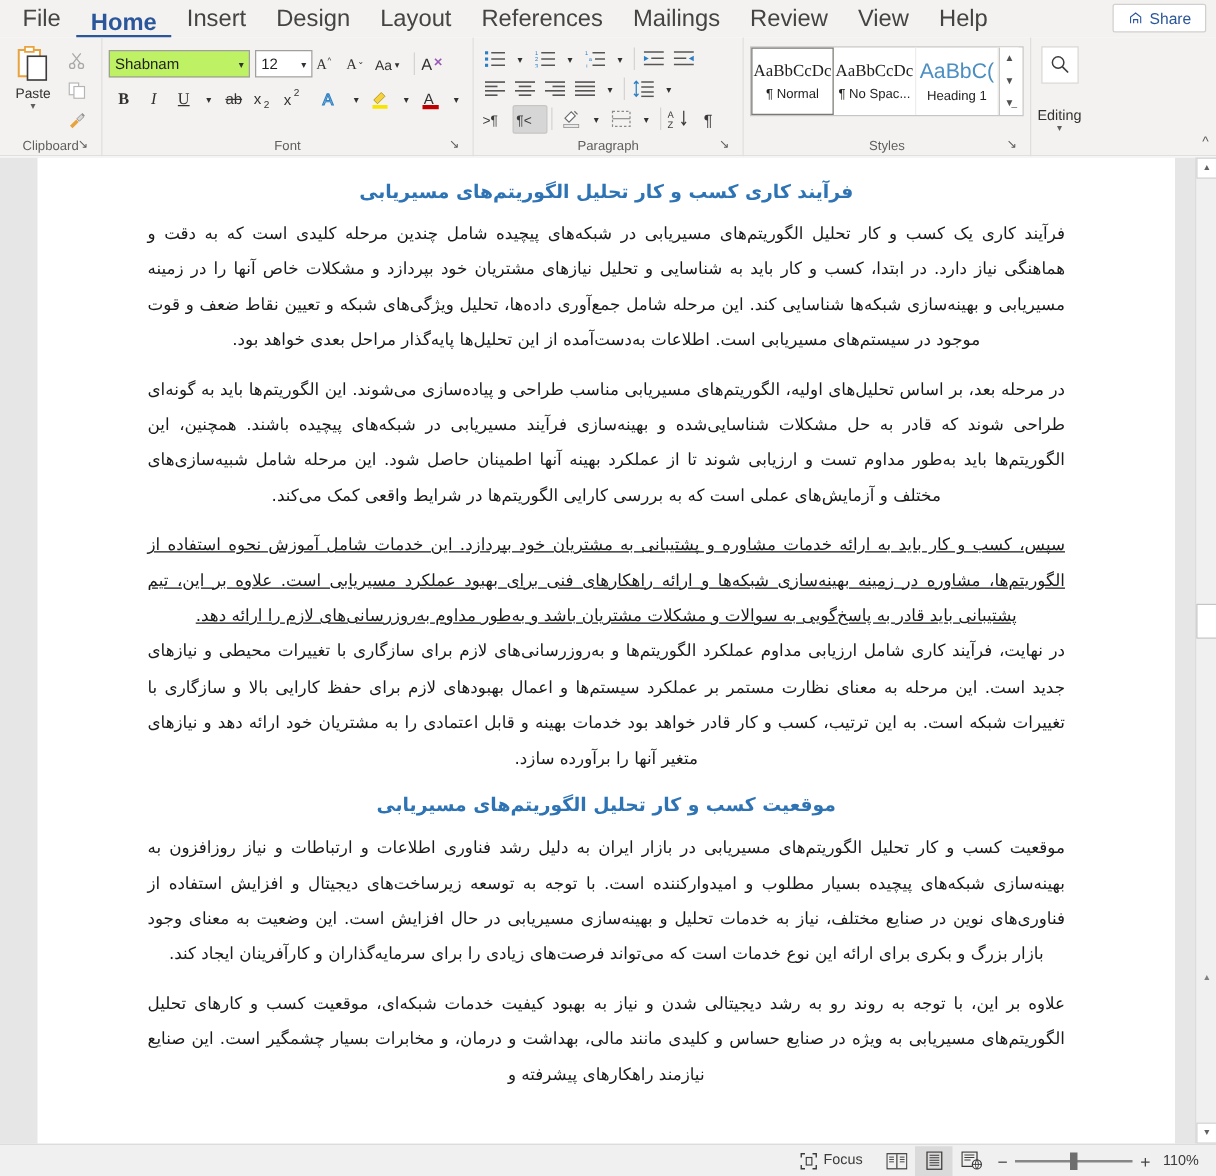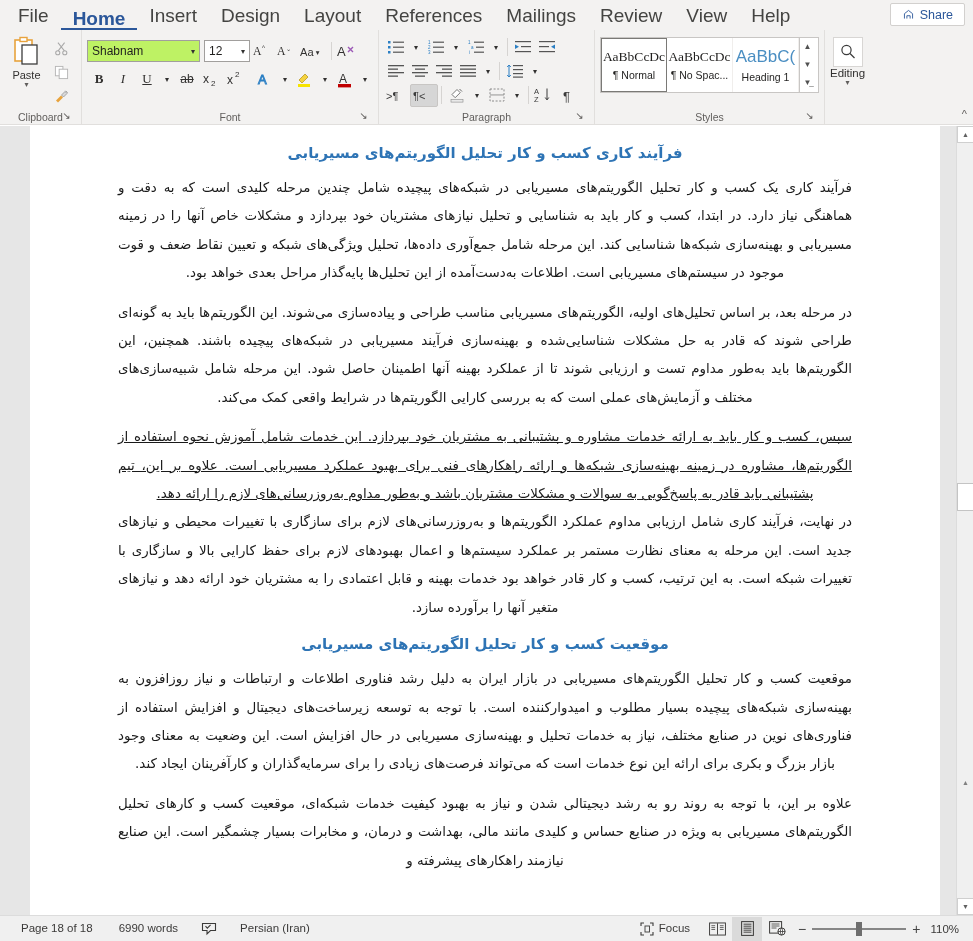--- a/index.html
+++ b/index.html
@@ -642,21 +642,21 @@
 
   <div class="rgroup edit-group">
     <div class="rgroup-body">
       <div class="edit-col">
         <div class="edit-icon-box">
           <svg width="18" height="18" viewBox="0 0 18 18">
               <circle cx="7.5" cy="7" r="4.6" fill="none" stroke="#3b3b3b" stroke-width="1.2"></circle>
               <path d="M11 10.5L15.5 15" stroke="#3b3b3b" stroke-width="1.3"></path>
             </svg>
         </div>
-        <span style="font-size:11.5px;color:#323130;margin-top:0;">Editing</span>
+        <span style="font-size:11.5px;color:#323130;margin-top:20px;">Editing</span>
         <span class="chev">▾</span>
       </div>
     </div>
     <div class="rgroup-label"></div>
   </div>
 
   <span class="collapse-rib">^</span>
 </div>
 
 <div class="docarea">
@@ -675,31 +675,20 @@
 </div>
 
 <div class="vscroll">
   <div class="vs-btn top">▲</div>
   <div class="vs-thumb"></div>
   <div class="vs-mark" style="top:650px;">▲</div>
   <div class="vs-btn bot">▼</div>
 </div>
 
 <div class="statusbar">
-  <div class="sb-left">
-    <span class="sb-item">Page 18 of 18</span>
-    <span class="sb-item">6990 words</span>
-    <span class="sb-item" style="padding:0 10px;">
-      <svg width="16" height="14" viewBox="0 0 16 14">
-          <path d="M1.5 1.5h13v7h-5l-3.5 3.5V8.5h-4.5z" fill="none" stroke="#3b3a39" stroke-width="1.1"></path>
-          <path d="M4.5 4.2l1.8 1.9 3.3-3.3" fill="none" stroke="#3b3a39" stroke-width="1.1"></path>
-        </svg>
-    </span>
-    <span class="sb-item">Persian (Iran)</span>
-  </div>
   <div class="sb-right">
     <span class="sb-item" style="display:flex;align-items:center;gap:5px;padding:0 12px;">
       <span>
         <svg width="14" height="14" viewBox="0 0 14 14">
             <path d="M1 4V1h3M13 4V1h-3M1 10v3h3M13 10v3h-3" fill="none" stroke="#3b3a39" stroke-width="1.1"></path>
             <rect x="5" y="4" width="4.5" height="6" fill="none" stroke="#3b3a39" stroke-width="0.9"></rect>
           </svg>
       </span>
       <span>Focus</span>
     </span>

